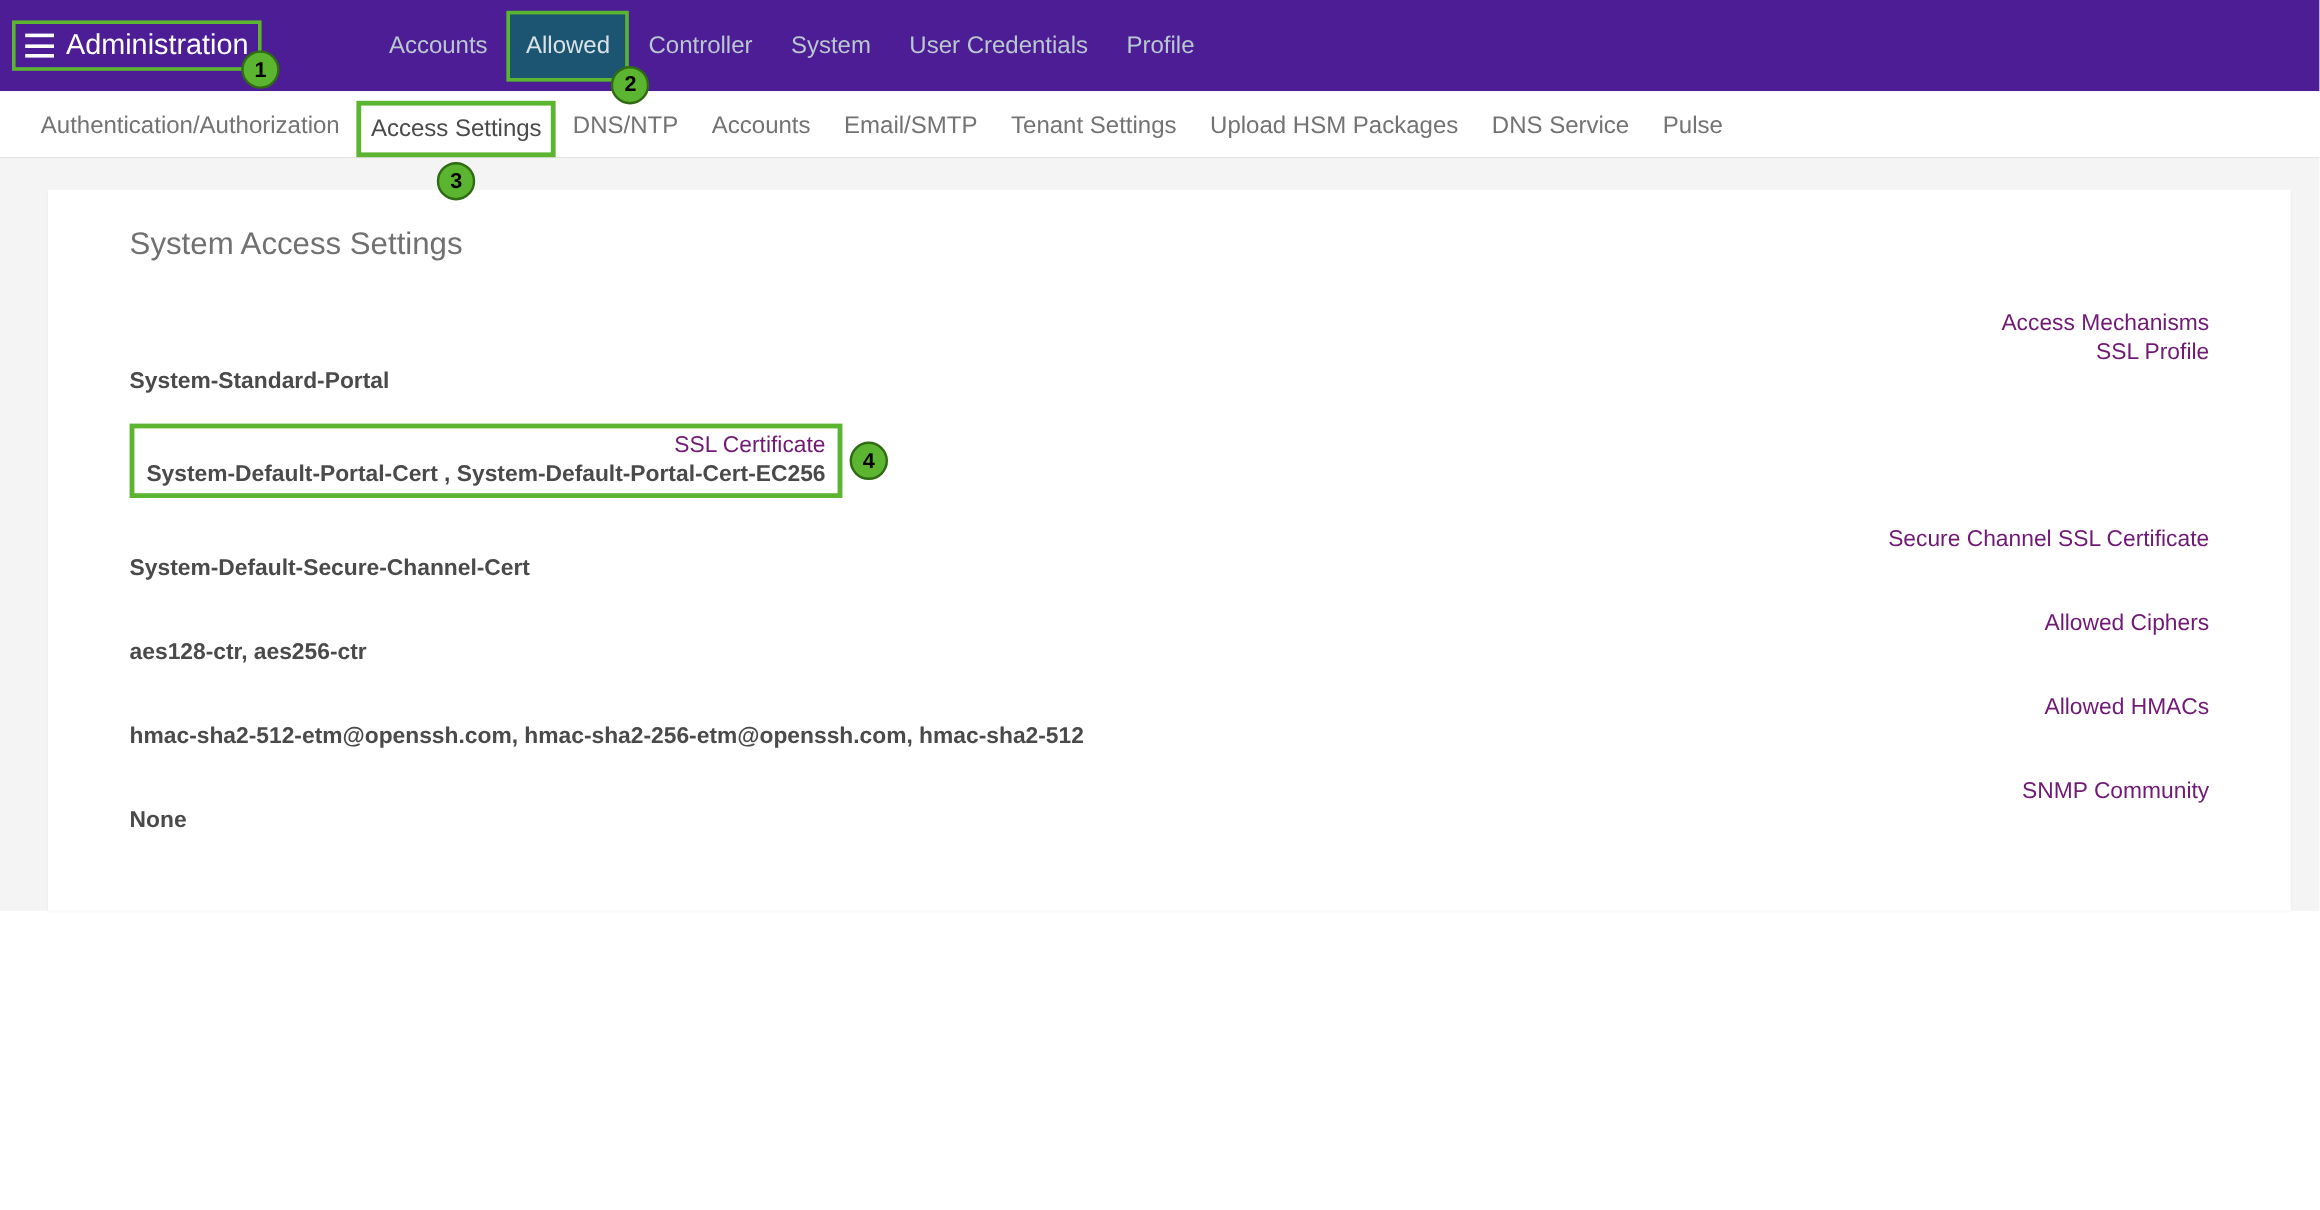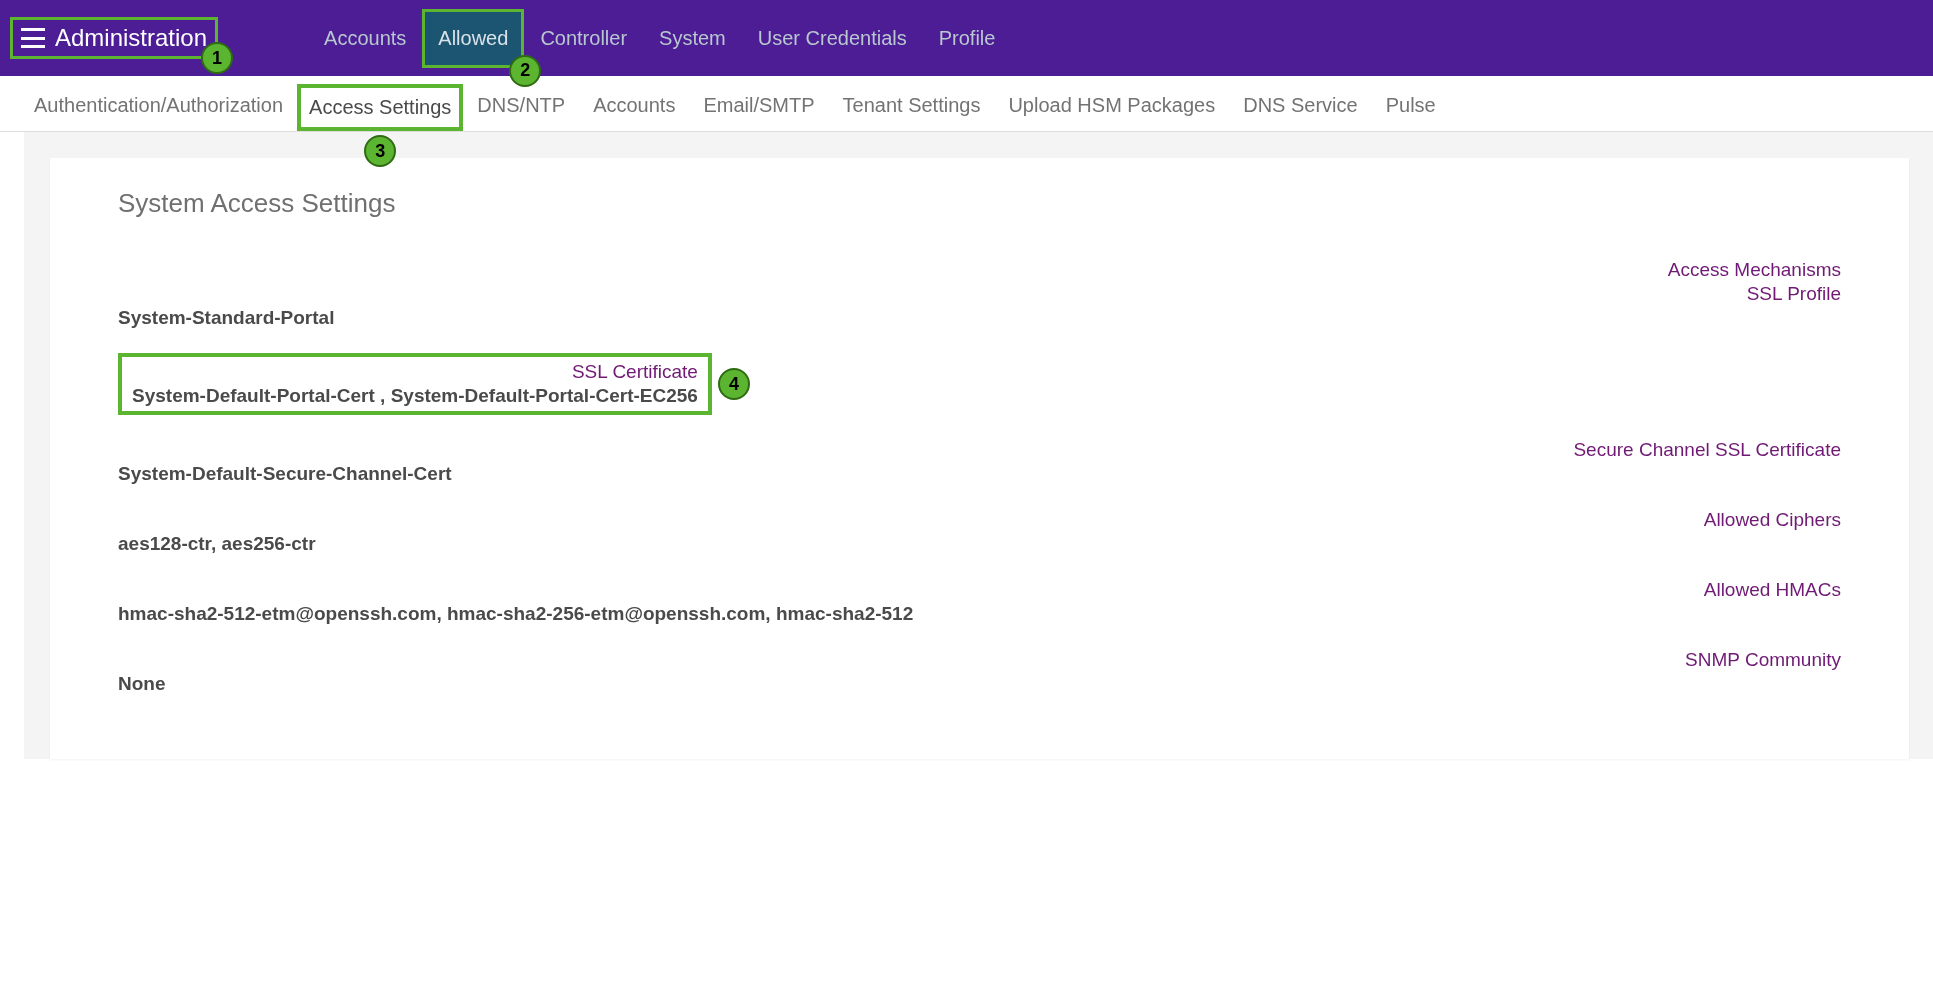--- a/index.html
+++ b/index.html
@@ -61,21 +61,21 @@
     .subnav-item {
       color:#737373; font-size:20px; padding: 14px 14px; cursor:pointer;
     }
     .subnav-item.active {
       border: 4px solid #5cb531;
       color:#4a4a4a;
       padding:8px 8px;
       position:relative;
     }
 
-    .content-wrap { background:#f4f4f4; padding:26px 0 0 2px;margin-left:24px; }
+    .content-wrap { background:#f4f4f4; padding:26px 0 0 16px; }
     .content {
       background:#fff; margin:0 24px 24px 24px; padding:30px 68px 40px 68px;
       box-shadow: 0 1px 2px rgba(0,0,0,0.05);
     }
     .page-title { font-size:26px; color:#707070; font-weight:400; margin-bottom: 40px;}
     .section-label { color:#701a75; font-size:19px; margin-bottom:2px;text-align:right; }
     .section-value { color:#4a4a4a; font-size:19px; font-weight:600; margin-bottom:24px; }
     .highlighted {
       border:4px solid #5cb531; padding:4px 10px; display:inline-block;
       position:relative; margin-bottom:24px;

